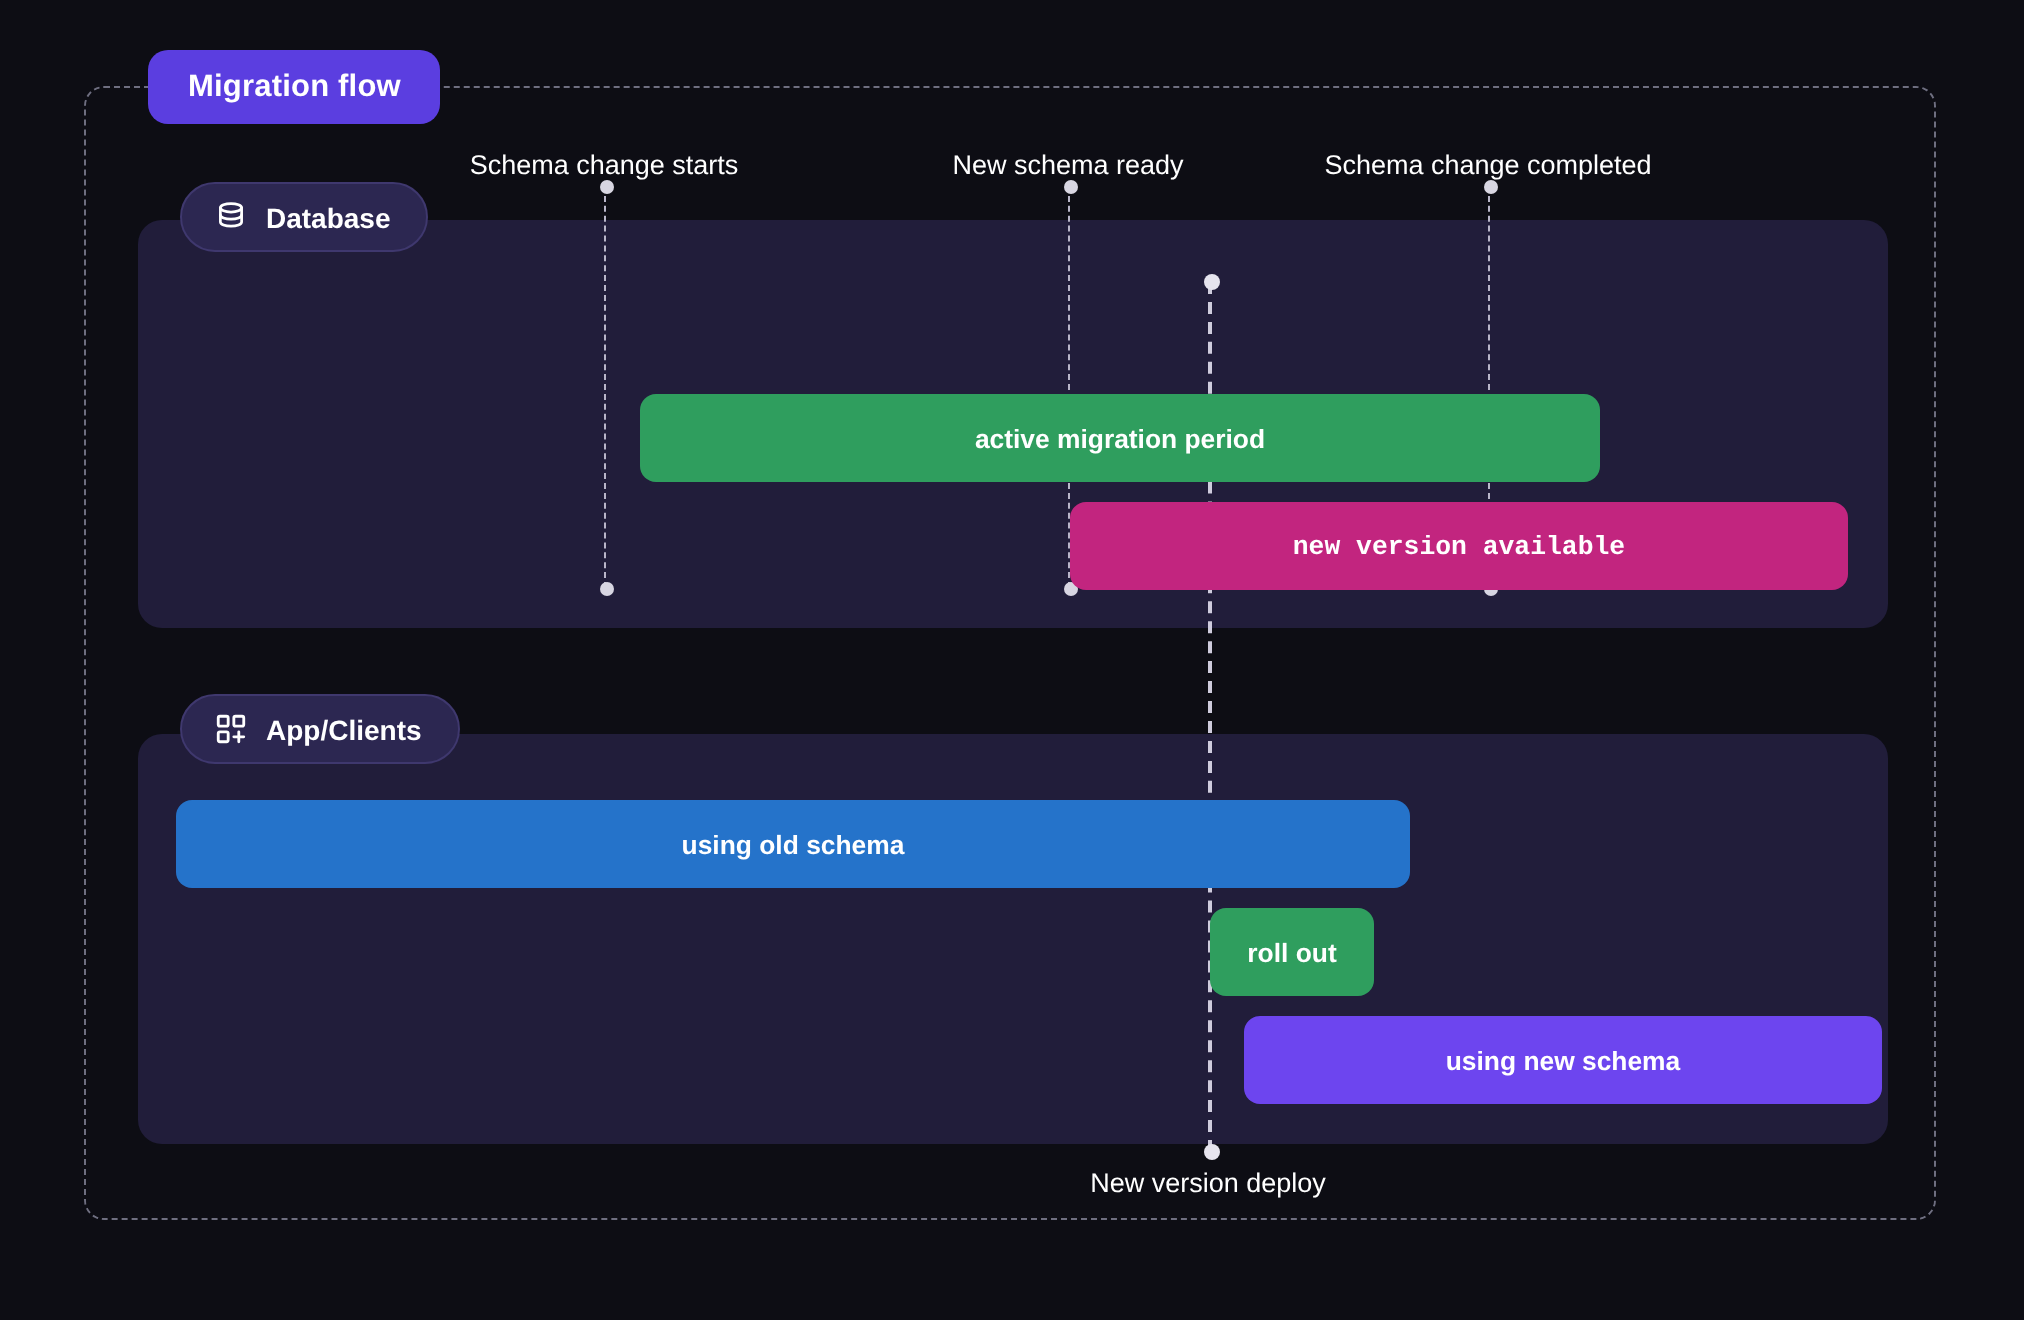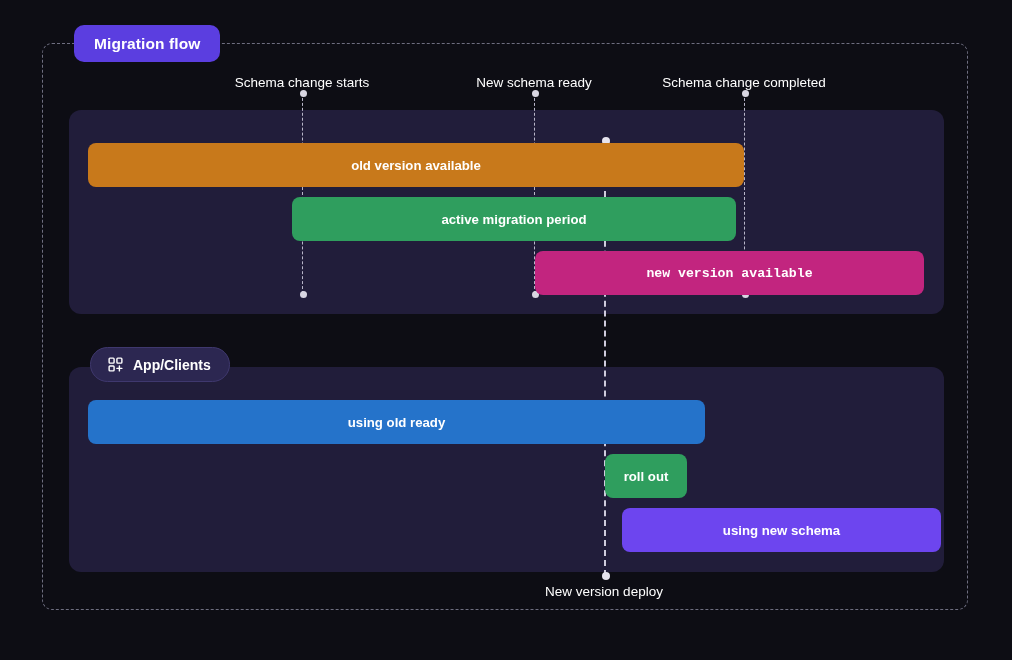--- a/index.html
+++ b/index.html
@@ -147,20 +147,30 @@
 
   <div class="outer-frame"></div>
 
   <div class="title-pill">
     <span>Migration flow</span>
   </div>
 
   <div class="lane" id="lane-db"></div>
   <div class="lane" id="lane-app"></div>
 
+  <div class="lane-badge" id="badge-db">
+    <span>
+      <svg width="17" height="17" viewBox="0 0 24 24" fill="none" stroke="#ffffff" stroke-width="1.9" stroke-linecap="round" stroke-linejoin="round">
+        <ellipse cx="12" cy="5.5" rx="7.5" ry="3"></ellipse>
+        <path d="M4.5 5.5v5c0 1.66 3.36 3 7.5 3s7.5-1.34 7.5-3v-5"></path>
+        <path d="M4.5 10.5v5c0 1.66 3.36 3 7.5 3s7.5-1.34 7.5-3v-5"></path>
+      </svg>
+    </span>
+    <span>Database</span>
+  </div>
 
   <div class="lane-badge" id="badge-app">
     <span>
       <svg width="17" height="17" viewBox="0 0 24 24" fill="none" stroke="#ffffff" stroke-width="2" stroke-linecap="round" stroke-linejoin="round">
         <rect x="3" y="3" width="7" height="7" rx="1.2"></rect>
         <rect x="14" y="3" width="7" height="7" rx="1.2"></rect>
         <rect x="3" y="14" width="7" height="7" rx="1.2"></rect>
         <path d="M17.5 14v7M14 17.5h7"></path>
       </svg>
     </span>
@@ -184,32 +194,29 @@
     <span class="dot bottom"></span>
   </div>
   <div class="milestone-label" style="left:744px; top:75px;">Schema change completed</div>
 
   <div class="deploy-line" style="left:604px; top:141px; height:435px;">
     <span class="dot top"></span>
     <span class="dot bottom"></span>
   </div>
   <div class="milestone-label" style="left:604px; top:584px;">New version deploy</div>
 
-  <div class="bar" style="left:88px;  top:143px; width:656px; background:#c8791b;">
-    <span>old version available</span>
-  </div>
-  <div class="bar" style="left:292px; top:197px; width:444px; background:#2f9e5e;">
+  <div class="bar" style="left:320px; top:197px; width:480px; background:#2f9e5e;">
     <span>active migration period</span>
   </div>
   <div class="bar" style="left:535px; top:251px; width:389px; background:#c2257f;font-family:Liberation Mono, monospace;">
     <span>new version available</span>
   </div>
 
   <div class="bar" style="left:88px;  top:400px; width:617px; background:#2573ca;">
-    <span>using old ready</span>
+    <span>using old schema</span>
   </div>
   <div class="bar" style="left:605px; top:454px; width:82px; background:#2f9e5e;">
     <span>roll out</span>
   </div>
   <div class="bar" style="left:605px; top:508px; width:319px; background:#6d45ef;margin-left:17px;">
     <span>using new schema</span>
   </div>
 
 </div>
 

